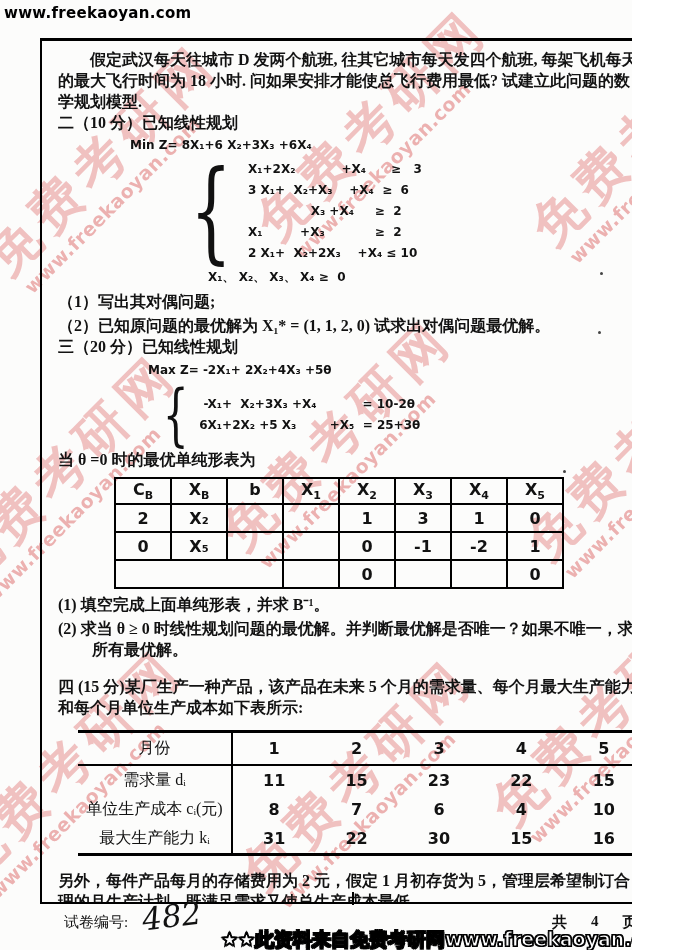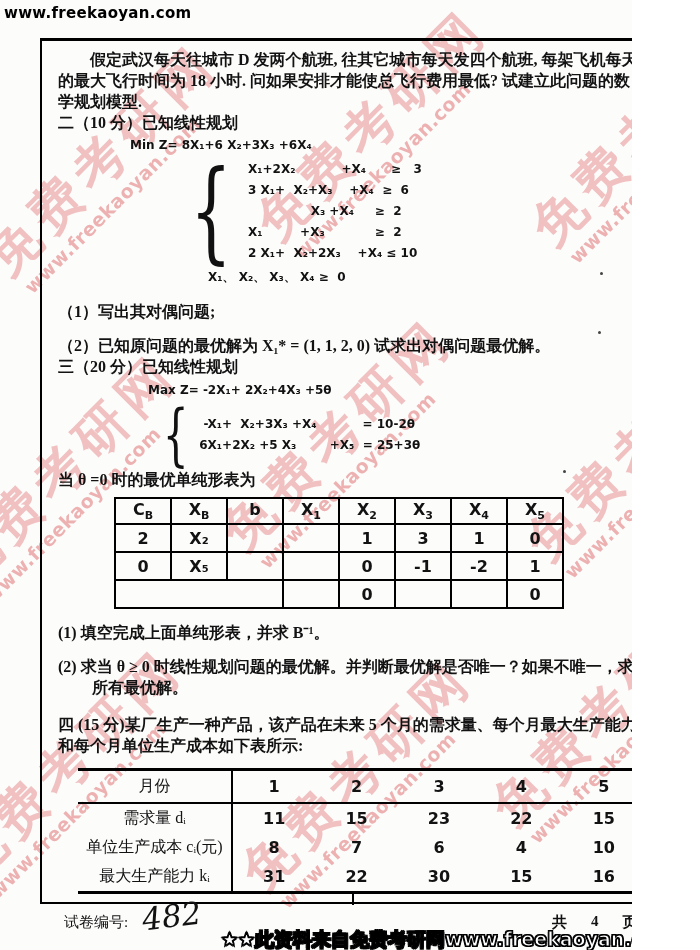--- a/index.html
+++ b/index.html
@@ -23,21 +23,21 @@
   .formula{font-family:"DejaVu Sans",sans-serif;font-weight:700;font-size:12px;white-space:pre;line-height:21px;}
   .obj1{margin:2px 0 0 72px;}
   .obj2{margin:3px 0 0 90px;}
   .cblock{display:flex;align-items:center;margin-left:118px;}
   .cblock2{display:flex;align-items:center;margin-left:96px;}
   .brace{font-family:"DejaVu Serif",serif;font-weight:400;line-height:1;display:inline-block;
          transform:scaleX(.6);margin-right:2px;color:#111;}
   .b5{font-size:110px;}
   .b3{font-size:68px;}
   .nonneg1{margin:1px 0 2px 150px;}
-  .q{margin:13px 0 0 0;}
+  .q{margin:3px 0 0 0;}
   .hang{padding-left:34px;text-indent:-34px;}
   
   table.simplex{border-collapse:collapse;margin:7px 0 5px 56px;}
   .simplex th,.simplex td{border:2px solid #000;width:54px;text-align:center;
         font-family:"DejaVu Sans",sans-serif;font-weight:700;font-size:16px;padding:0;}
   .simplex th{height:24px;}
   .simplex td{height:26px;}
   .simplex sub{font-size:11px;}
   .gap{height:16px;}
   

